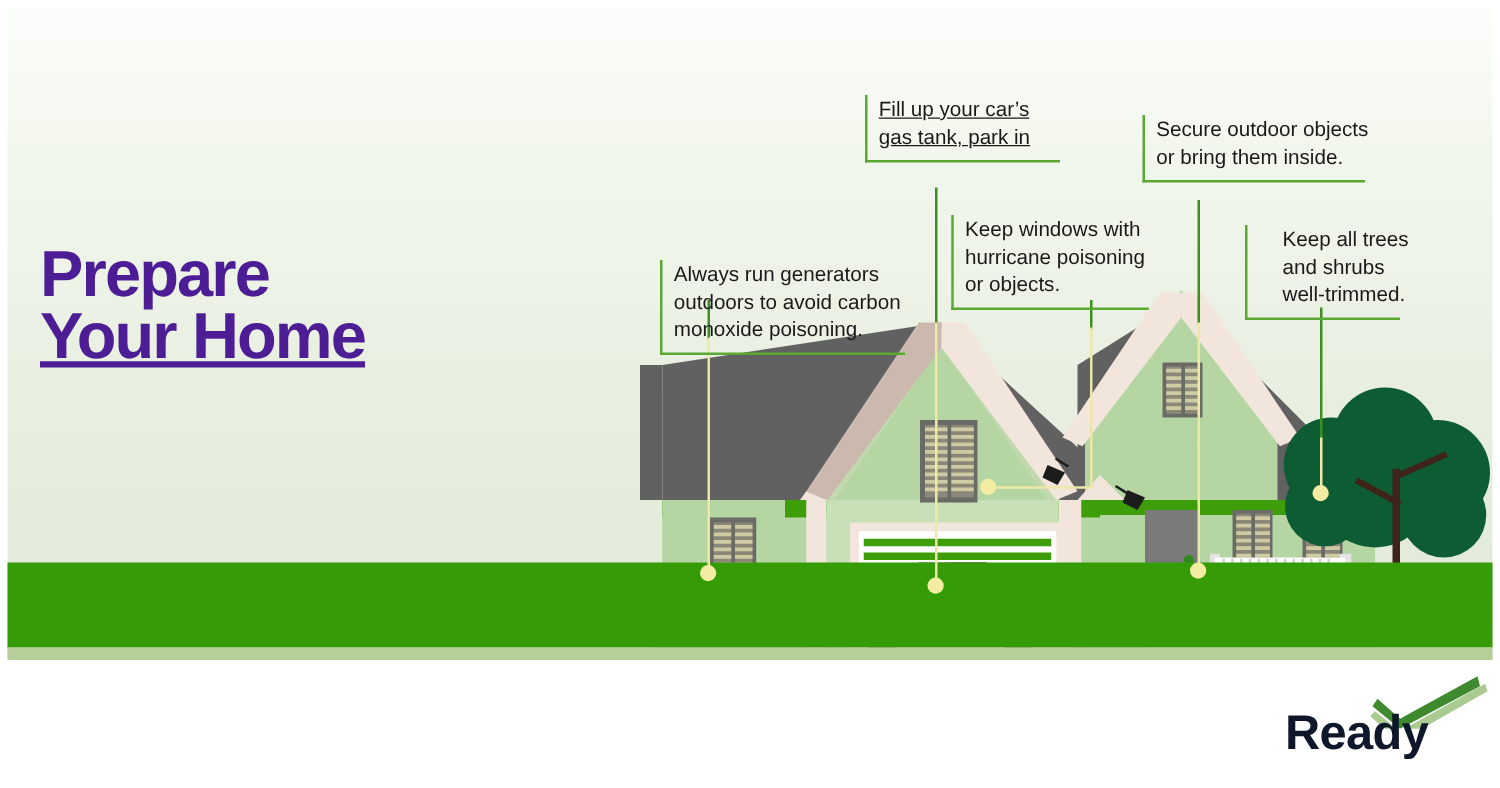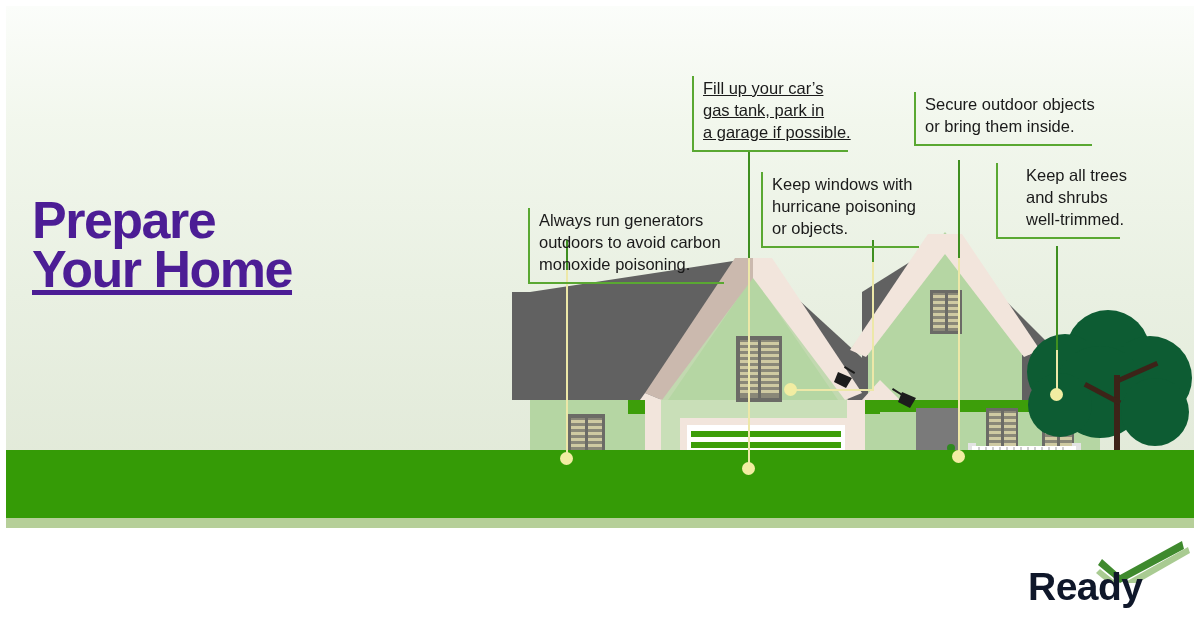--- a/index.html
+++ b/index.html
@@ -36,21 +36,21 @@
     border-bottom:2px solid #5aa832;
     padding:2px 0 6px 9px;
     color:#1a1a1a;font-size:16.5px;line-height:1.33;
     box-sizing:border-box;
   }
   .callout span{display:block;white-space:nowrap;}
   .c-fill    {left:692px; top:76px;  width:156px;text-decoration:underline;}
   .c-secure  {left:914px; top:92px;  width:178px;}
   .c-gen     {left:528px; top:170px; width:196px;margin-top:38px;}
   .c-cover   {left:761px; top:172px; width:158px;}
-  .c-trees   {left:996px; top:163px; width:124px;padding-left:28px;}
+  .c-trees   {left:996px; top:180px; width:124px;padding-left:28px;}
   
   .lead{position:absolute;background:#3f8f20;width:1.6px;}
   .lead-y{position:absolute;background:#ede8a8;width:1.6px;}
   .lead-yh{position:absolute;background:#ede8a8;height:1.6px;}
   .dot{
     position:absolute;width:13px;height:13px;border-radius:50%;
     background:#f2eda2;
   }
   
   .house{position:absolute;left:0;top:0;width:1200px;height:630px;}
@@ -369,21 +369,20 @@
   <div class="dot" style="left:1050px; top:388px;"></div>
 
   <div class="title">
     <span>Prepare</span>
     <span class="l2">Your Home</span>
   </div>
 
   <div class="callout c-fill">
     <span>Fill up your car’s</span>
     <span>gas tank, park in</span>
-    <span>a garage if possible.</span>
   </div>
 
   <div class="callout c-secure">
     <span>Secure outdoor objects</span>
     <span>or bring them inside.</span>
   </div>
 
   <div class="callout c-gen">
     <span>Always run generators</span>
     <span>outdoors to avoid carbon</span>

